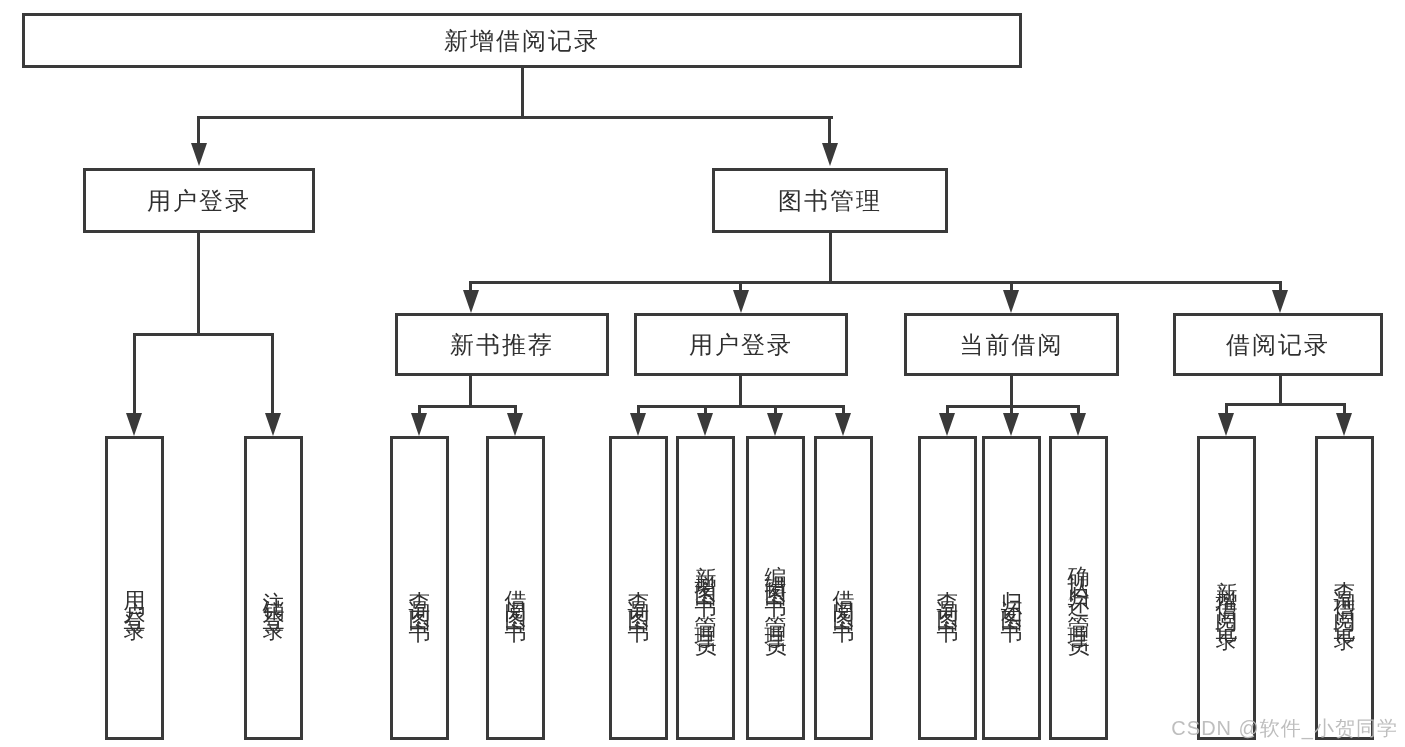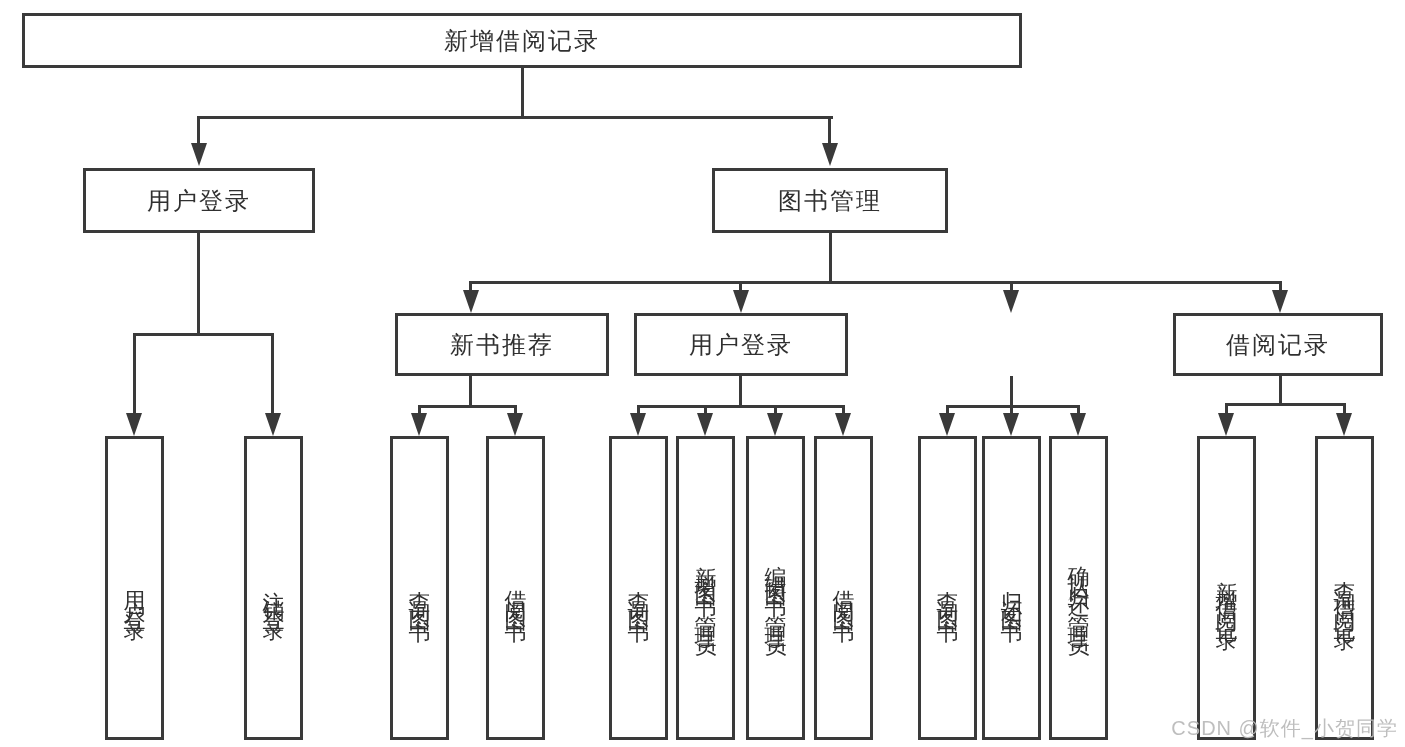--- a/index.html
+++ b/index.html
@@ -131,20 +131,23 @@
   <div class="box" style="left:712px; top:168px; width:236px; height:65px;">
     <span>图书管理</span>
   </div>
 
   <div class="box" style="left:364px; top:313px; width:214px; height:63px;margin-left:31px;">
     <span>新书推荐</span>
   </div>
   <div class="box" style="left:634px; top:313px; width:214px; height:63px;">
     <span>用户登录</span>
   </div>
+  <div class="box" style="left:904px; top:313px; width:215px; height:63px;">
+    <span>当前借阅</span>
+  </div>
   <div class="box" style="left:1173px; top:313px; width:210px; height:63px;">
     <span>借阅记录</span>
   </div>
 
   <div class="vbox" style="left:105px; top:436px; width:59px; height:304px;">
     <span>用户登录</span>
   </div>
   <div class="vbox" style="left:244px; top:436px; width:59px; height:304px;">
     <span>注销登录</span>
   </div>

